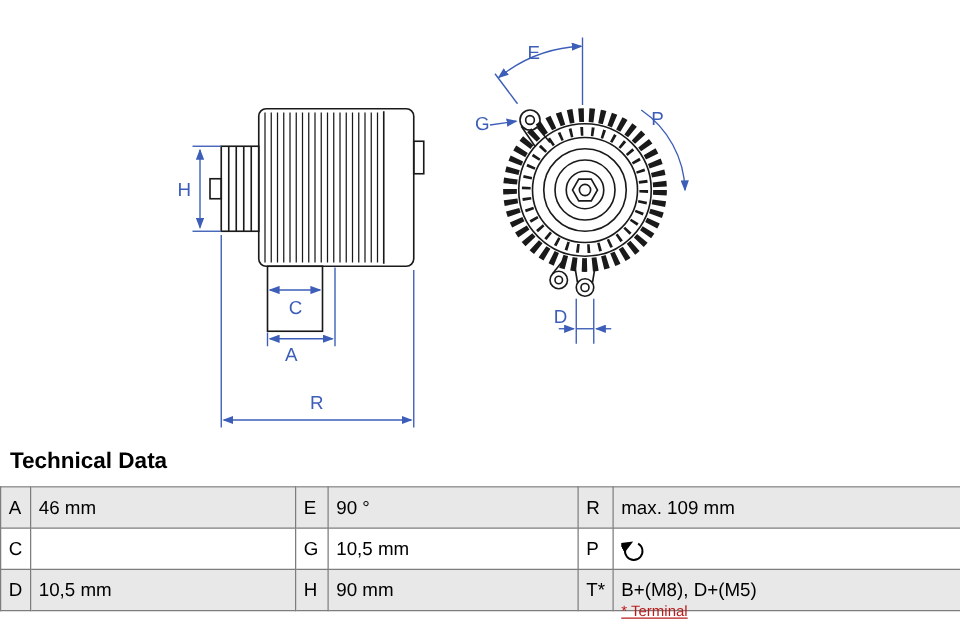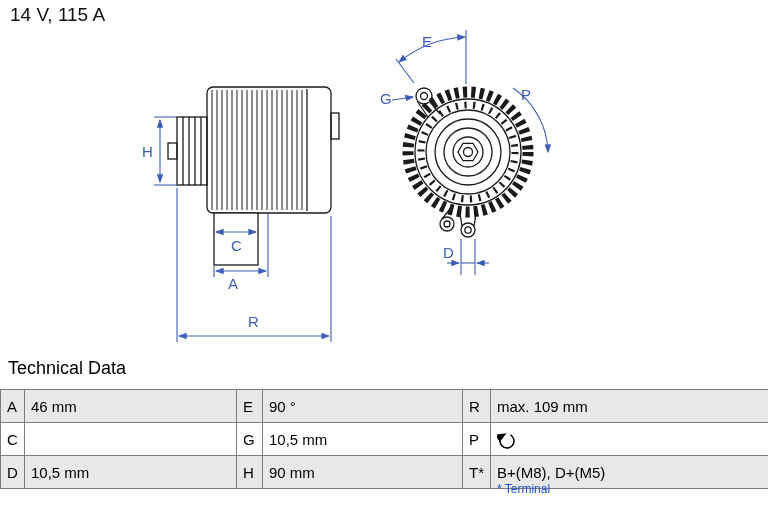--- a/index.html
+++ b/index.html
@@ -29,21 +29,21 @@
   .drawing svg text {
     font-family: "Liberation Sans", sans-serif;
     font-size: 15px;
   }
   .tech-heading {
     position: absolute;
     left: 8px;
     top: 358px;
     margin: 0;
     font-size: 18px;
-    font-weight: normal;
+    font-weight: bold;
     color: #000;
   }
   table.tech {
     position: absolute;
     left: 0;
     top: 389px;
     width: 768px;
     border-collapse: collapse;
     table-layout: fixed;
     font-size: 15px;
@@ -58,29 +58,29 @@
   }
   tr.shade td { background: #e8e8e8; }
   tr.plain td { background: #ffffff; }
   td.k { padding-left: 7px; }
   .rot-icon { display: inline-block; vertical-align: middle; }
   .footnote {
     position: absolute;
     left: 497px;
     top: 482px;
     font-size: 12px;
-    color: #1d4ed8;
+    color: #b91c1c;
+    text-decoration: underline;
   }
 </style>
 </head>
 <body>
 
 <div class="page">
 
-  <div class="title">14 V, 115 A</div>
 
   <div class="drawing">
     <svg width="768" height="352" viewBox="0 0 768 352">
       <defs>
         <marker id="dimArrow" viewBox="0 0 8 6" markerWidth="8" markerHeight="6" refX="7" refY="3" orient="auto-start-reverse">
           <path d="M0,0 L8,3 L0,6 Z" fill="#3D5EB8"></path>
         </marker>
       </defs>
 
       <g stroke="#1a1a1a" fill="none" stroke-width="1.3">

